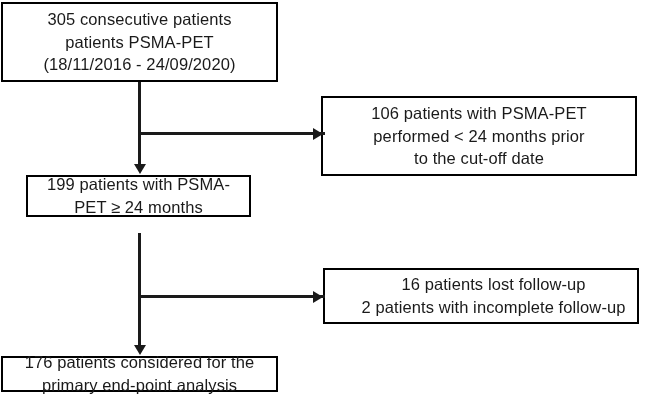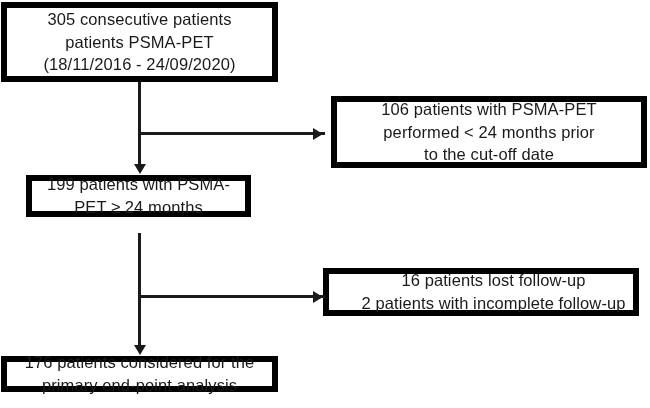--- a/index.html
+++ b/index.html
@@ -11,41 +11,41 @@
     position: relative;
     width: 650px;
     height: 408px;
     background: #ffffff;
     font-family: "Liberation Sans", sans-serif;
     overflow: hidden;
   }
   .node-box {
     position: absolute;
     box-sizing: border-box;
-    border: 6px solid #000000;
+    border: 2px solid #000000;
     background: #ffffff;
     display: flex;
     flex-direction: column;
     align-items: center;
     justify-content: center;
     color: #1a1a1a;
     font-size: 16.5px;
     line-height: 1.38;
     text-align: center;
     letter-spacing: 0.1px;
   }
   .node-line {
     display: block;
     white-space: nowrap;
   }
   
   #box-cohort      { left: 1px;   top: 2px;   width: 277px; height: 80px; }
-  #box-excluded-1  { left: 331px; top: 96px;  width: 316px; height: 72px; }
+  #box-excluded-1  { left: 321px; top: 96px;  width: 316px; height: 80px; }
   #box-eligible    { left: 26px;  top: 175px; width: 225px; height: 42px; }
-  #box-excluded-2  { left: 323px; top: 268px; width: 316px; height: 48px; padding-left: 25px; }
+  #box-excluded-2  { left: 323px; top: 268px; width: 316px; height: 56px; padding-left: 25px; }
   #box-final       { left: 1px;   top: 356px; width: 277px; height: 36px; }
 
   
   .conn {
     position: absolute;
     background: #1a1a1a;
   }
   .conn-v { width: 3px; }
   .conn-h { height: 3px; }
 

